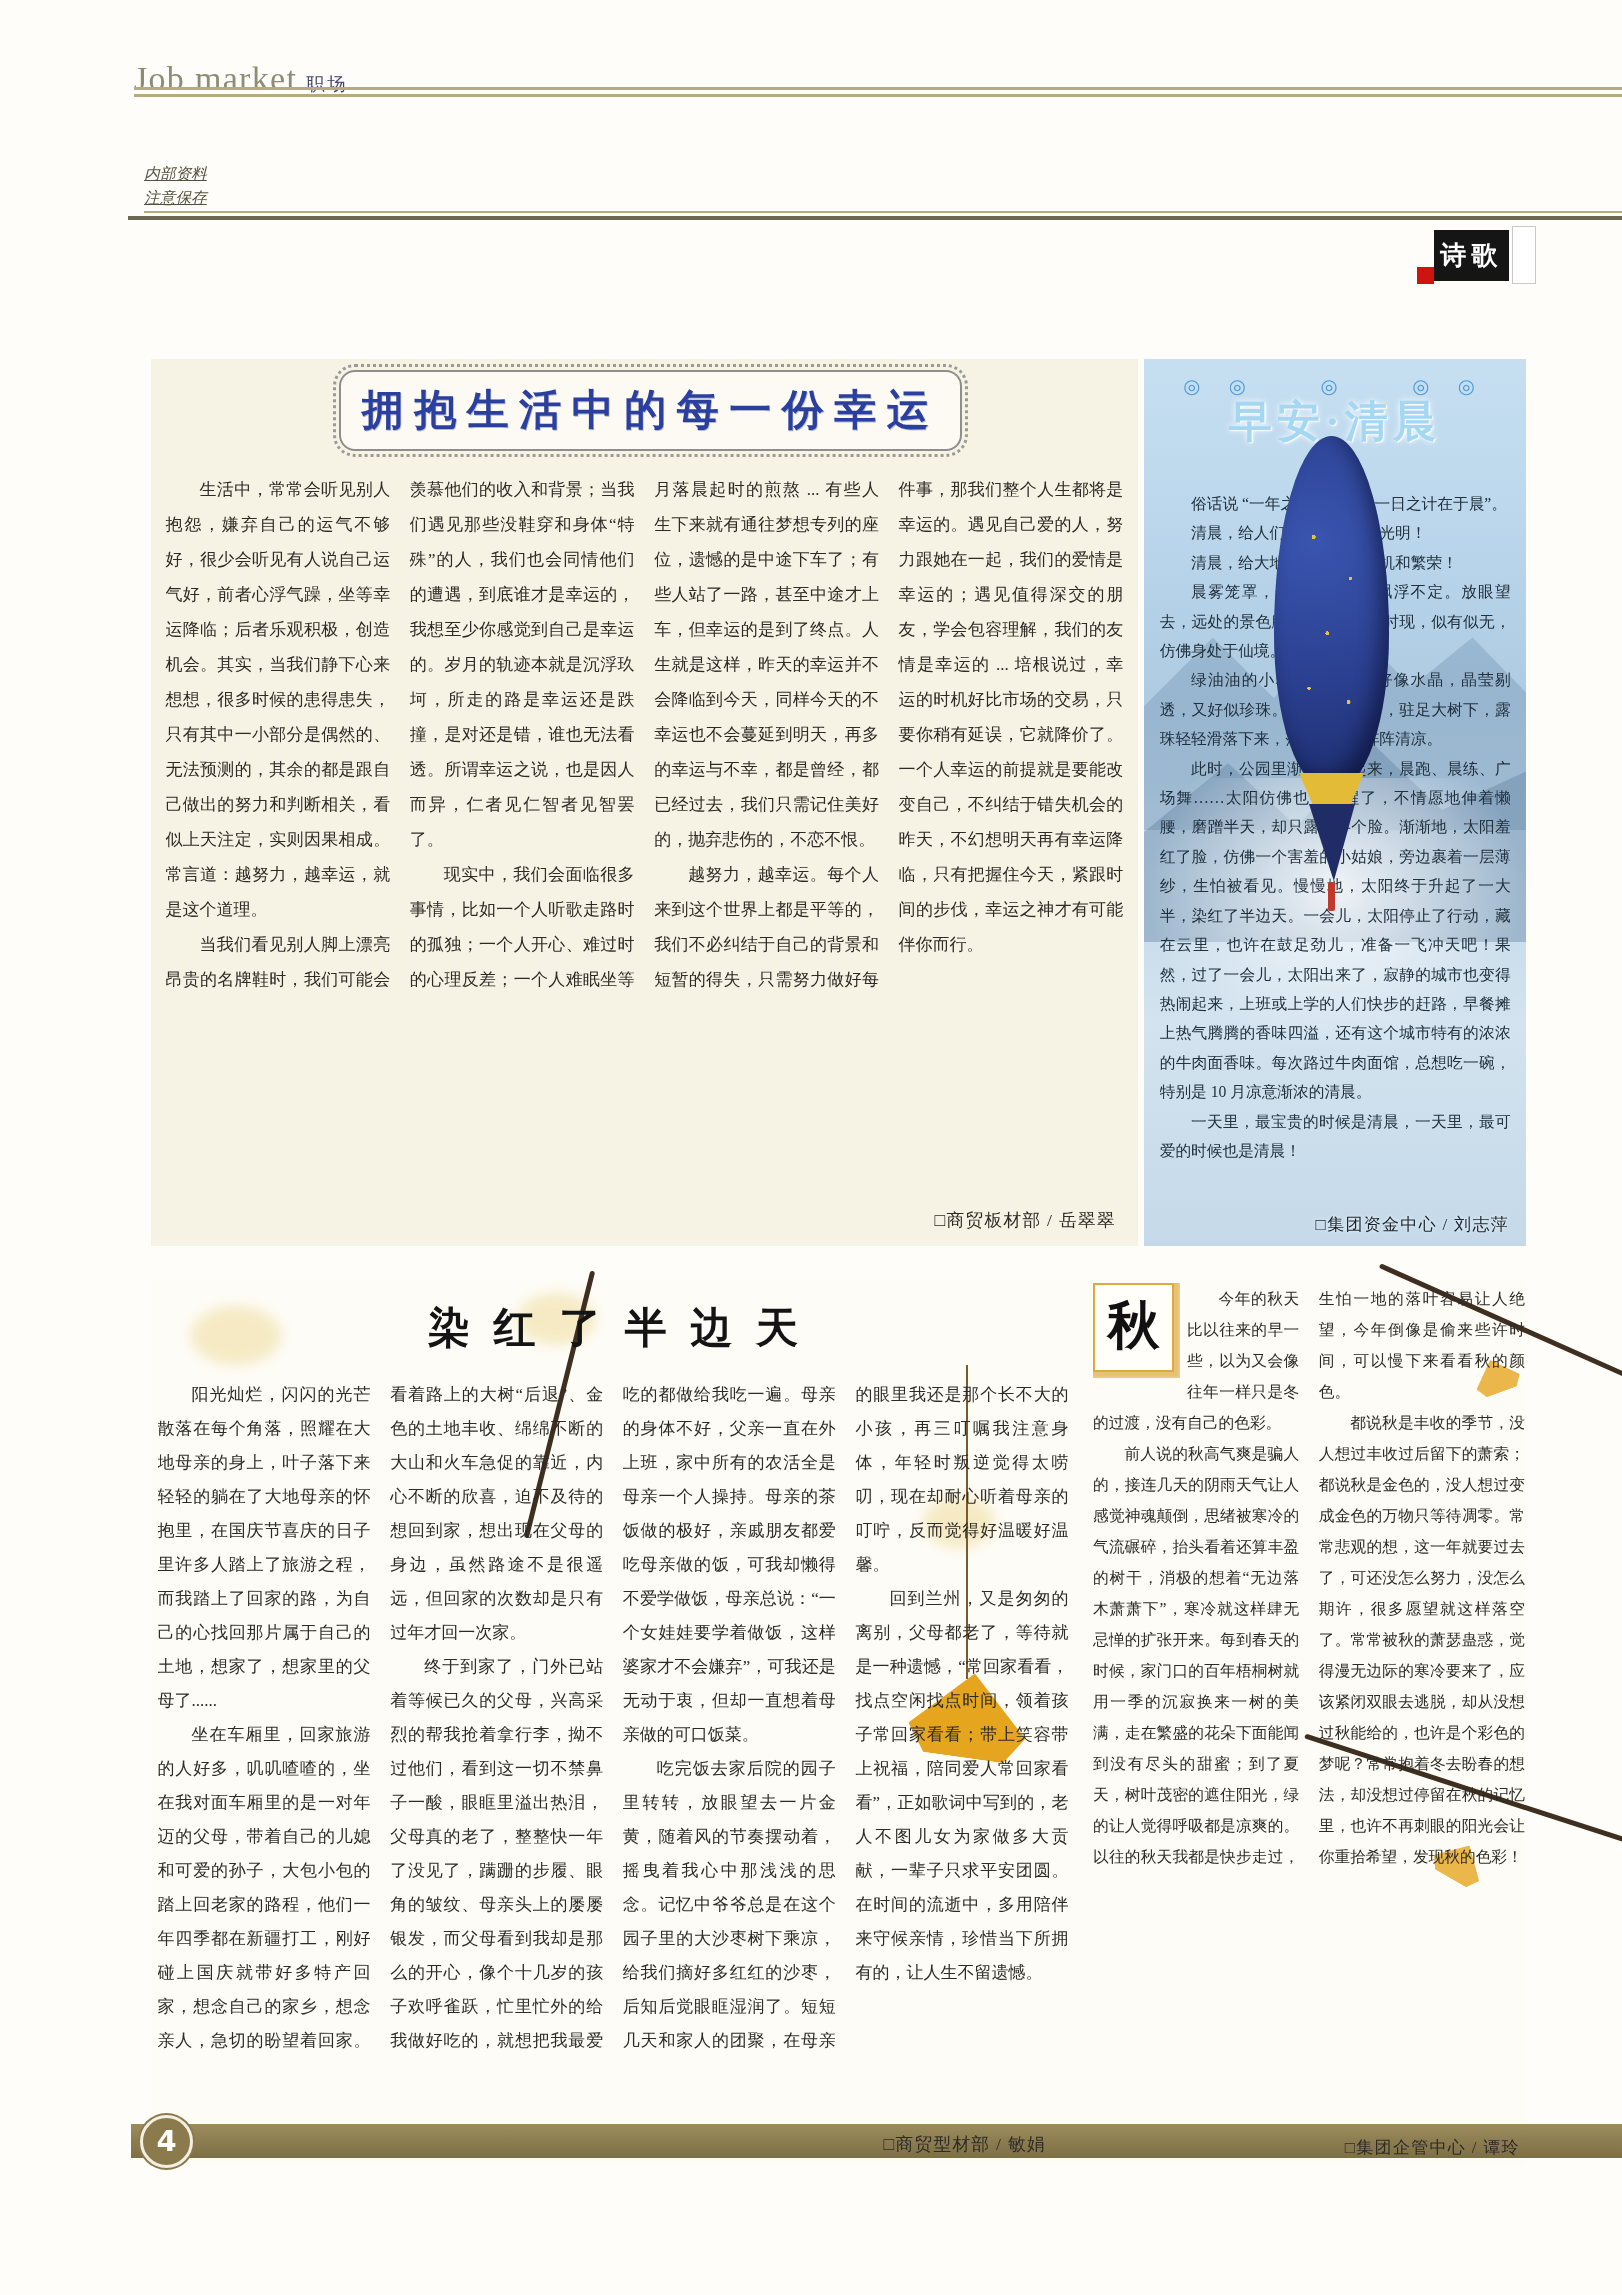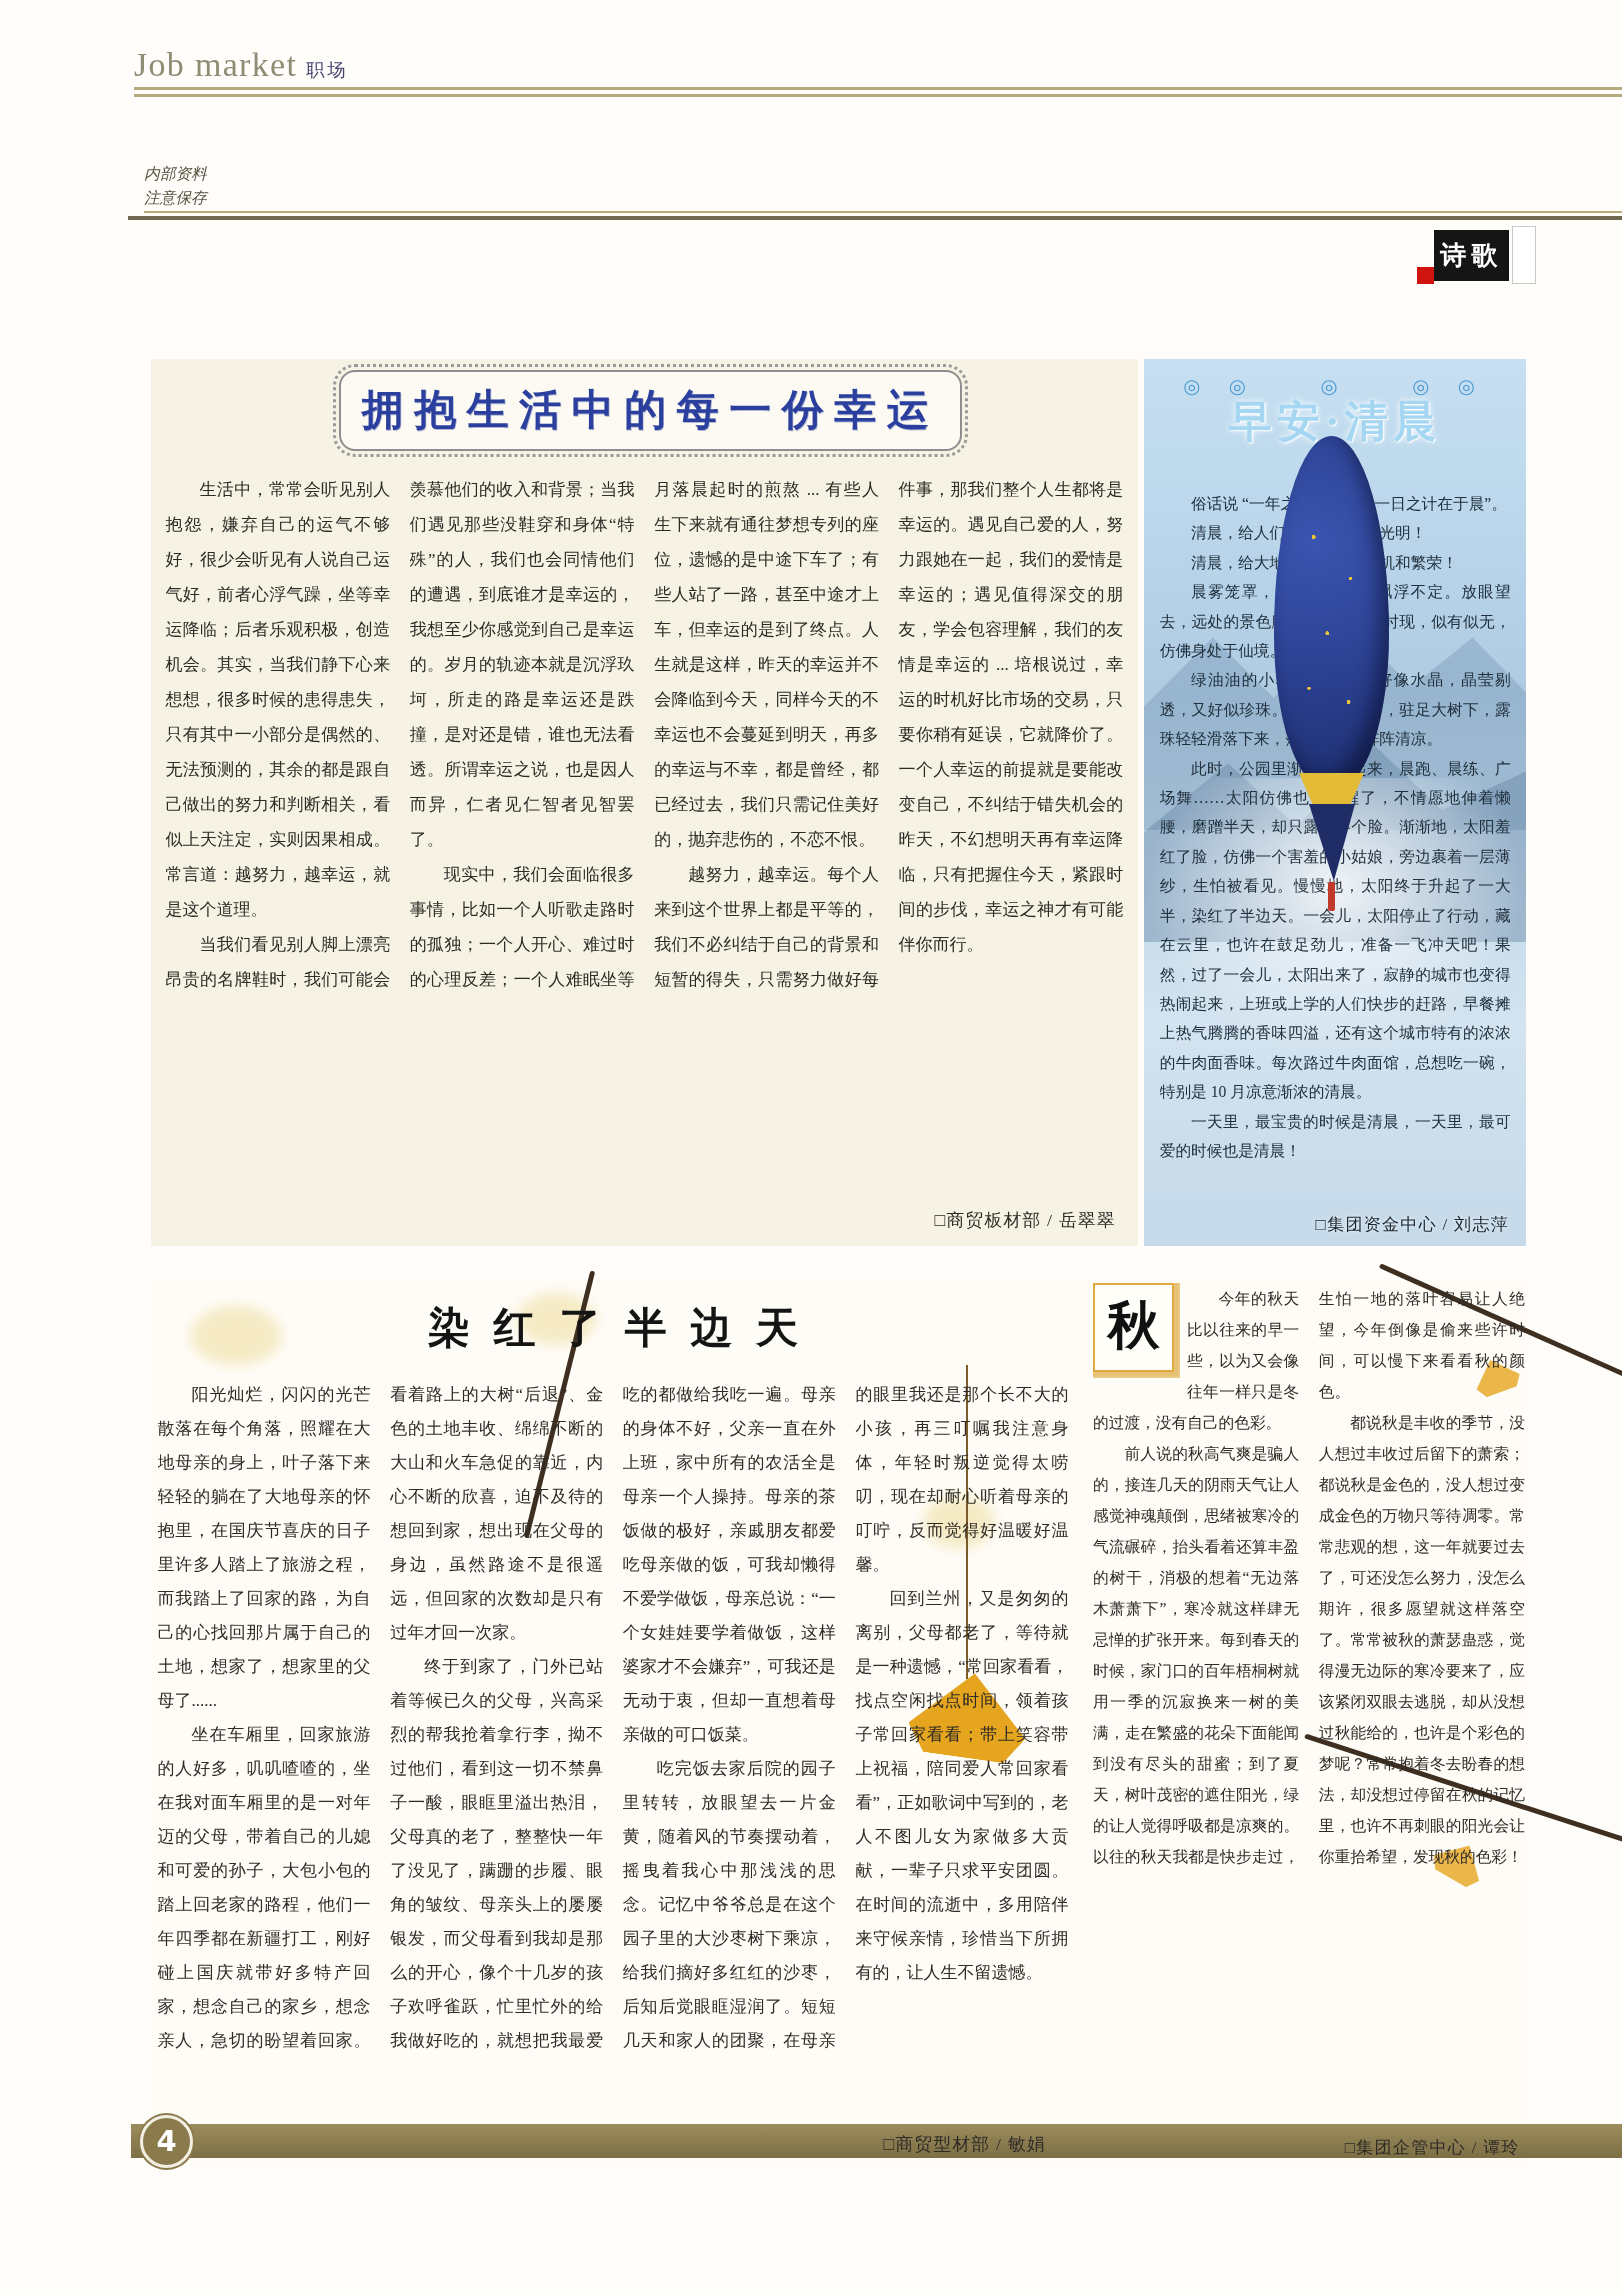--- a/index.html
+++ b/index.html
@@ -1,25 +1,25 @@
 <!DOCTYPE html>
 <html style="font-size:10.5px"><head>
 <meta charset="utf-8">
 <style>
   html,body{margin:0;padding:0;}
   body{background:#ffffff;font-family:"Liberation Serif","DejaVu Serif",serif;}
   #page{position:relative;width:1623px;height:2295px;background:#fefdfa;overflow:hidden;}
 
   
-  .hdr-title{position:absolute;left:134px;top:46px;color:#8f8c74;font-size:34px;letter-spacing:1.3px;}
+  .hdr-title{position:absolute;left:134px;top:60px;color:#8f8c74;font-size:34px;letter-spacing:1.3px;}
   .hdr-title .zh{font-size:18.3px;color:#44446e;margin-left:9.2px;letter-spacing:2.6px;}
   .rule{position:absolute;background:#b5ab7e;}
   .rule.r1{left:134px;top:87px;width:1489px;height:2.6px;}
   .rule.r2{left:134px;top:94px;width:1489px;height:2.6px;}
-  .notice{position:absolute;left:144px;top:162px;font-style:italic;font-size:15.7px;color:#55523f;line-height:23.6px;}
+  .notice{position:absolute;left:144px;top:162px;font-style:italic;font-size:15.7px;color:#55523f;line-height:23.6px;text-decoration:underline;}
   .rule.r3{left:144px;top:211px;width:1479px;height:2px;}
   .rule.r4{left:128px;top:216px;width:1495px;height:3.9px;background:#6e6852;}
 
   
   .poetry-box{position:absolute;left:1434px;top:230px;width:75px;height:51px;background:#151515;color:#fff;
     text-align:center;line-height:51px;font-size:26px;letter-spacing:5.2px;font-weight:bold;}
   .poetry-red{position:absolute;left:1417px;top:267px;width:17px;height:17px;background:#cf1410;}
   .poetry-strip{position:absolute;left:1512px;top:226px;width:22px;height:56px;background:#fff;border:1.3px solid #c9c9c9;}
 
   

